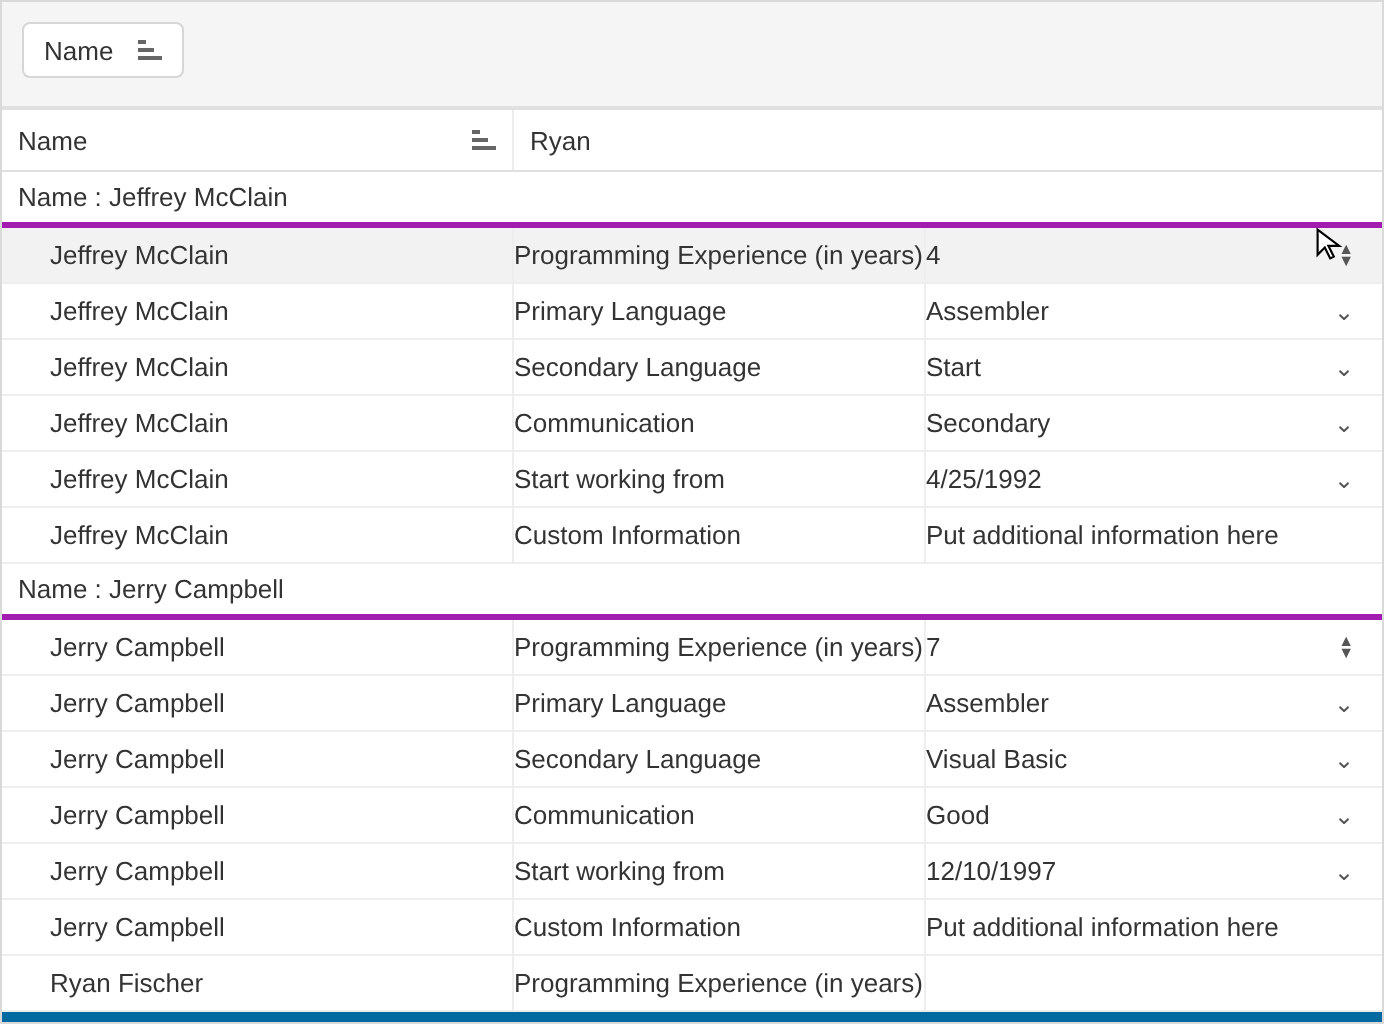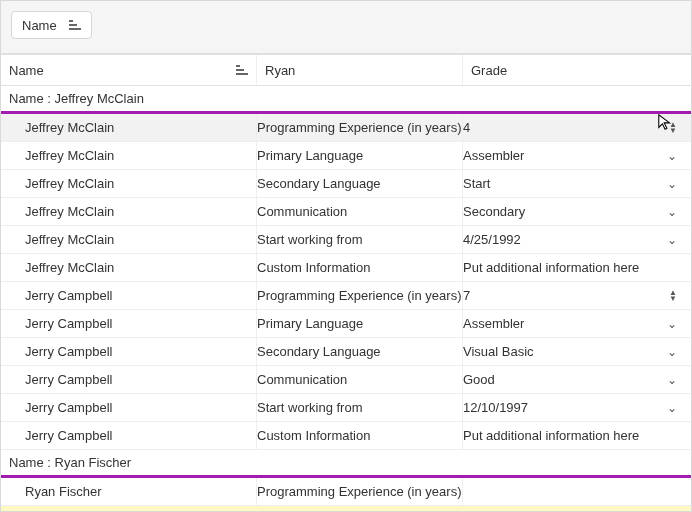--- a/index.html
+++ b/index.html
@@ -8,21 +8,21 @@
     width: 692px; height: 512px;
     font-family: "Segoe UI", Tahoma, Arial, sans-serif;
     font-size: 13px;
     color: #333;
     background: #fff;
     overflow: hidden;
   }
   .frame {
     width: 692px; height: 512px;
     border: 1px solid #d9d9d9;
-    background: #fef9c3;
+    background: #0369a1;
     position: relative;
   }
   .scroll {
     width: 100%; height: 100%;
     overflow-y: scroll;
     overflow-x: hidden;
   }
   
   .scroll::-webkit-scrollbar { width: 16px; }
   .scroll::-webkit-scrollbar-track { background: #f7f7f7; }
@@ -143,23 +143,20 @@
         <span>Name</span>
         <span class="sort-glyph asc">
           <span class="bar b1"></span>
             <span class="bar b2"></span>
             <span class="bar b3"></span>
         </span>
       </div>
       <div class="col-header">
         <span>Ryan</span>
       </div>
-      <div class="col-header">
-        <span>Grade</span>
-      </div>
     </div>
 
     <div id="rows-mount">
         <div class="group-row">
           <span>Name : Jeffrey McClain</span>
         </div>
         <div class="data-row hover">
           <div class="cell name-cell">Jeffrey McClain</div>
           <div class="cell">Programming Experience (in years)</div>
           <div class="cell value-cell">
@@ -202,20 +199,23 @@
             <span class="editor-glyph">⌄</span>
           </div>
         </div>
         <div class="data-row">
           <div class="cell name-cell">Jeffrey McClain</div>
           <div class="cell">Custom Information</div>
           <div class="cell value-cell">
             <span>Put additional information here</span>
           </div>
         </div>
+        <div class="group-row">
+          <span>Name : Jerry Campbell</span>
+        </div>
         <div class="data-row">
           <div class="cell name-cell">Jerry Campbell</div>
           <div class="cell">Programming Experience (in years)</div>
           <div class="cell value-cell">
             <span>7</span>
             <span class="editor-glyph spin">
               <span>▲</span>
               <span>▼</span>
             </span>
           </div>
@@ -252,23 +252,20 @@
             <span class="editor-glyph">⌄</span>
           </div>
         </div>
         <div class="data-row">
           <div class="cell name-cell">Jerry Campbell</div>
           <div class="cell">Custom Information</div>
           <div class="cell value-cell">
             <span>Put additional information here</span>
           </div>
         </div>
-        <div class="group-row">
-          <span>Name : Ryan Fischer</span>
-        </div>
         <div class="data-row">
           <div class="cell name-cell">Ryan Fischer</div>
           <div class="cell">Programming Experience (in years)</div>
           <div class="cell value-cell"></div>
         </div>
       </div>
 
   </div>
 
   <svg class="cursor" id="cursor" viewBox="0 0 20 20" style="left: 656px; top: 112px;">

